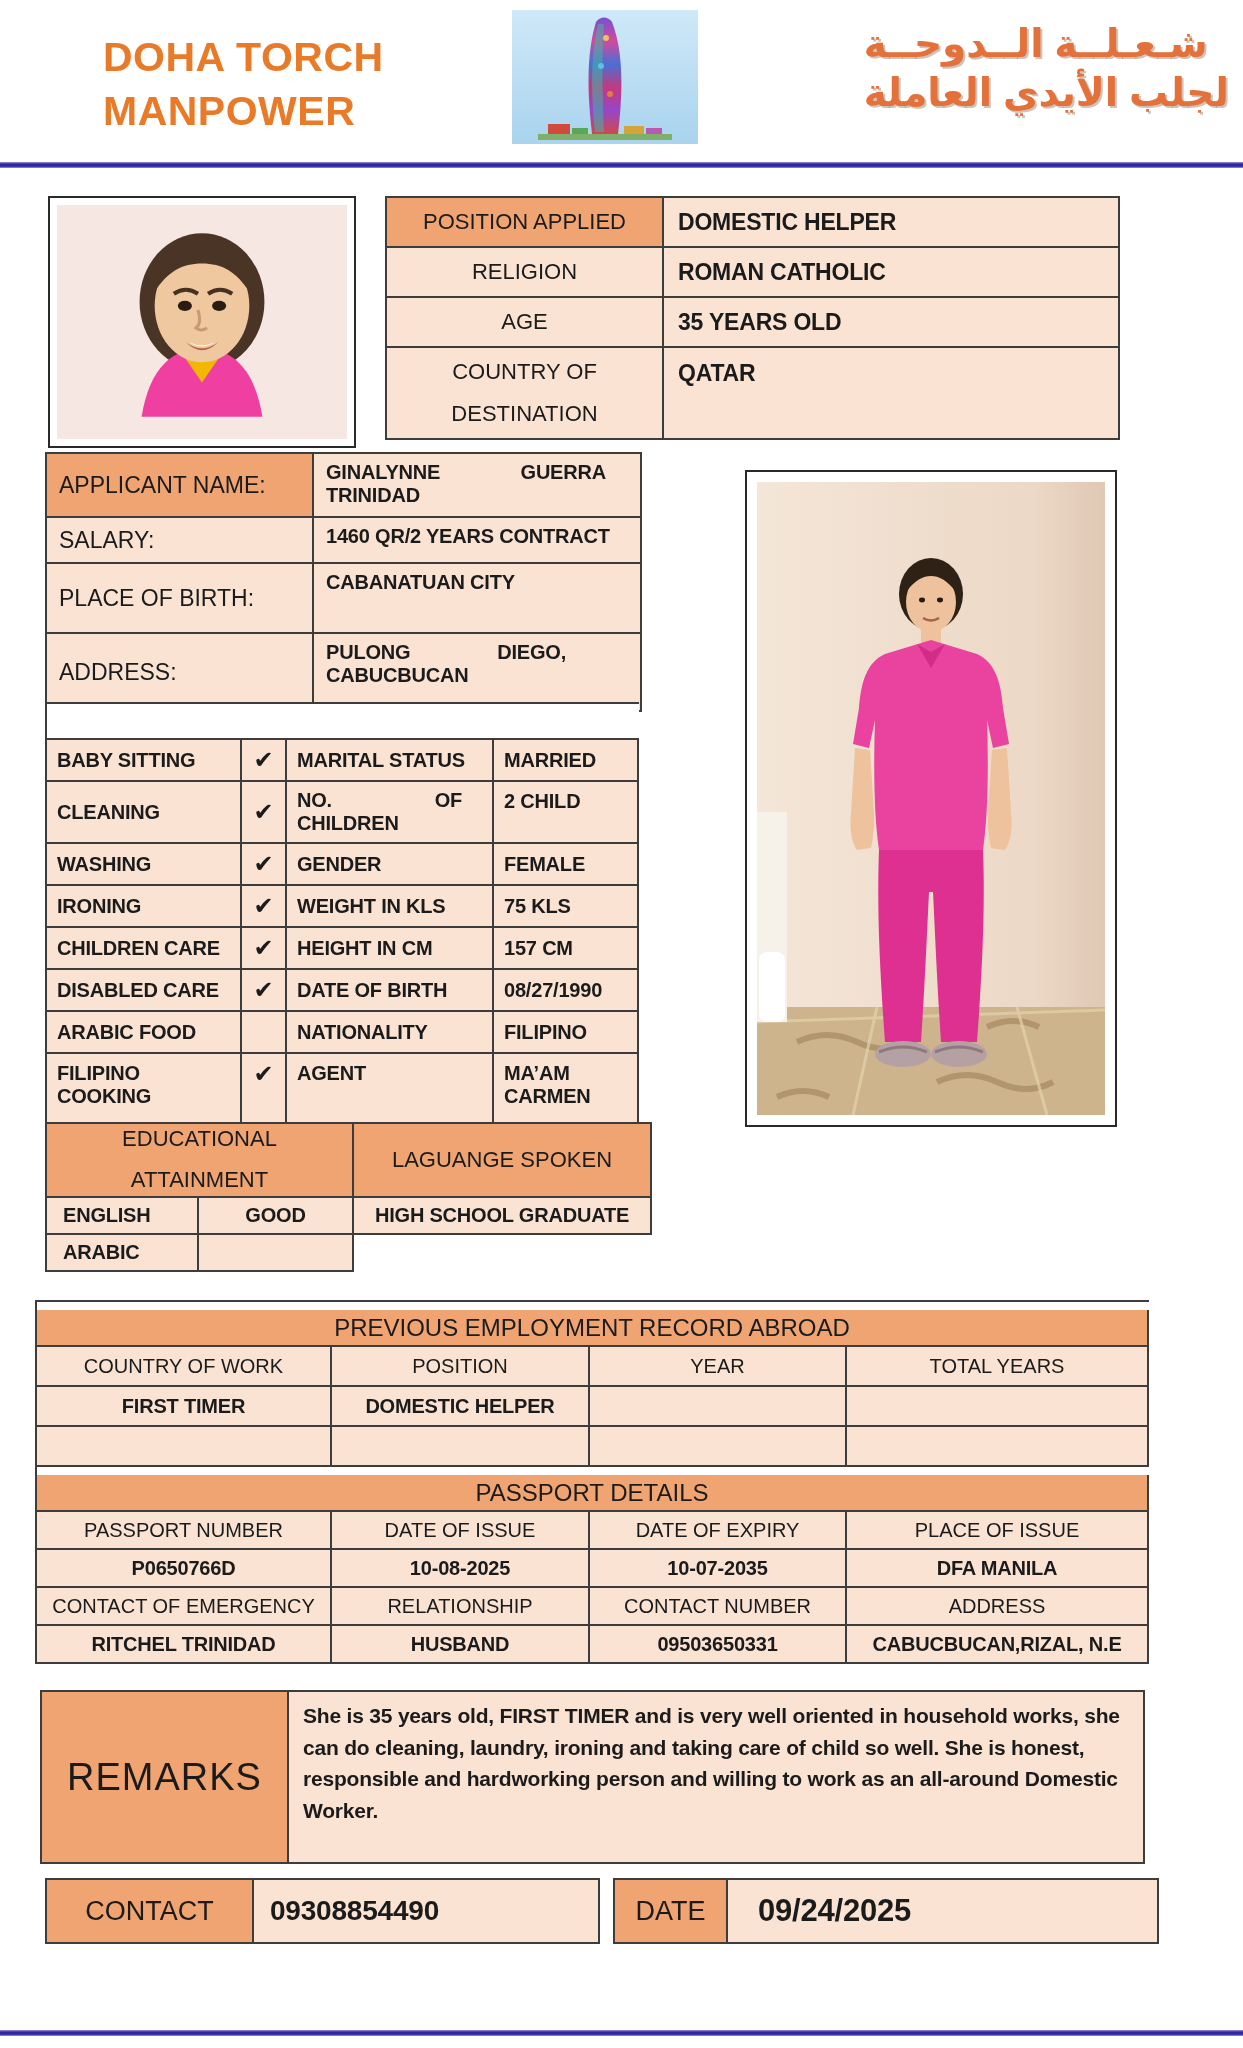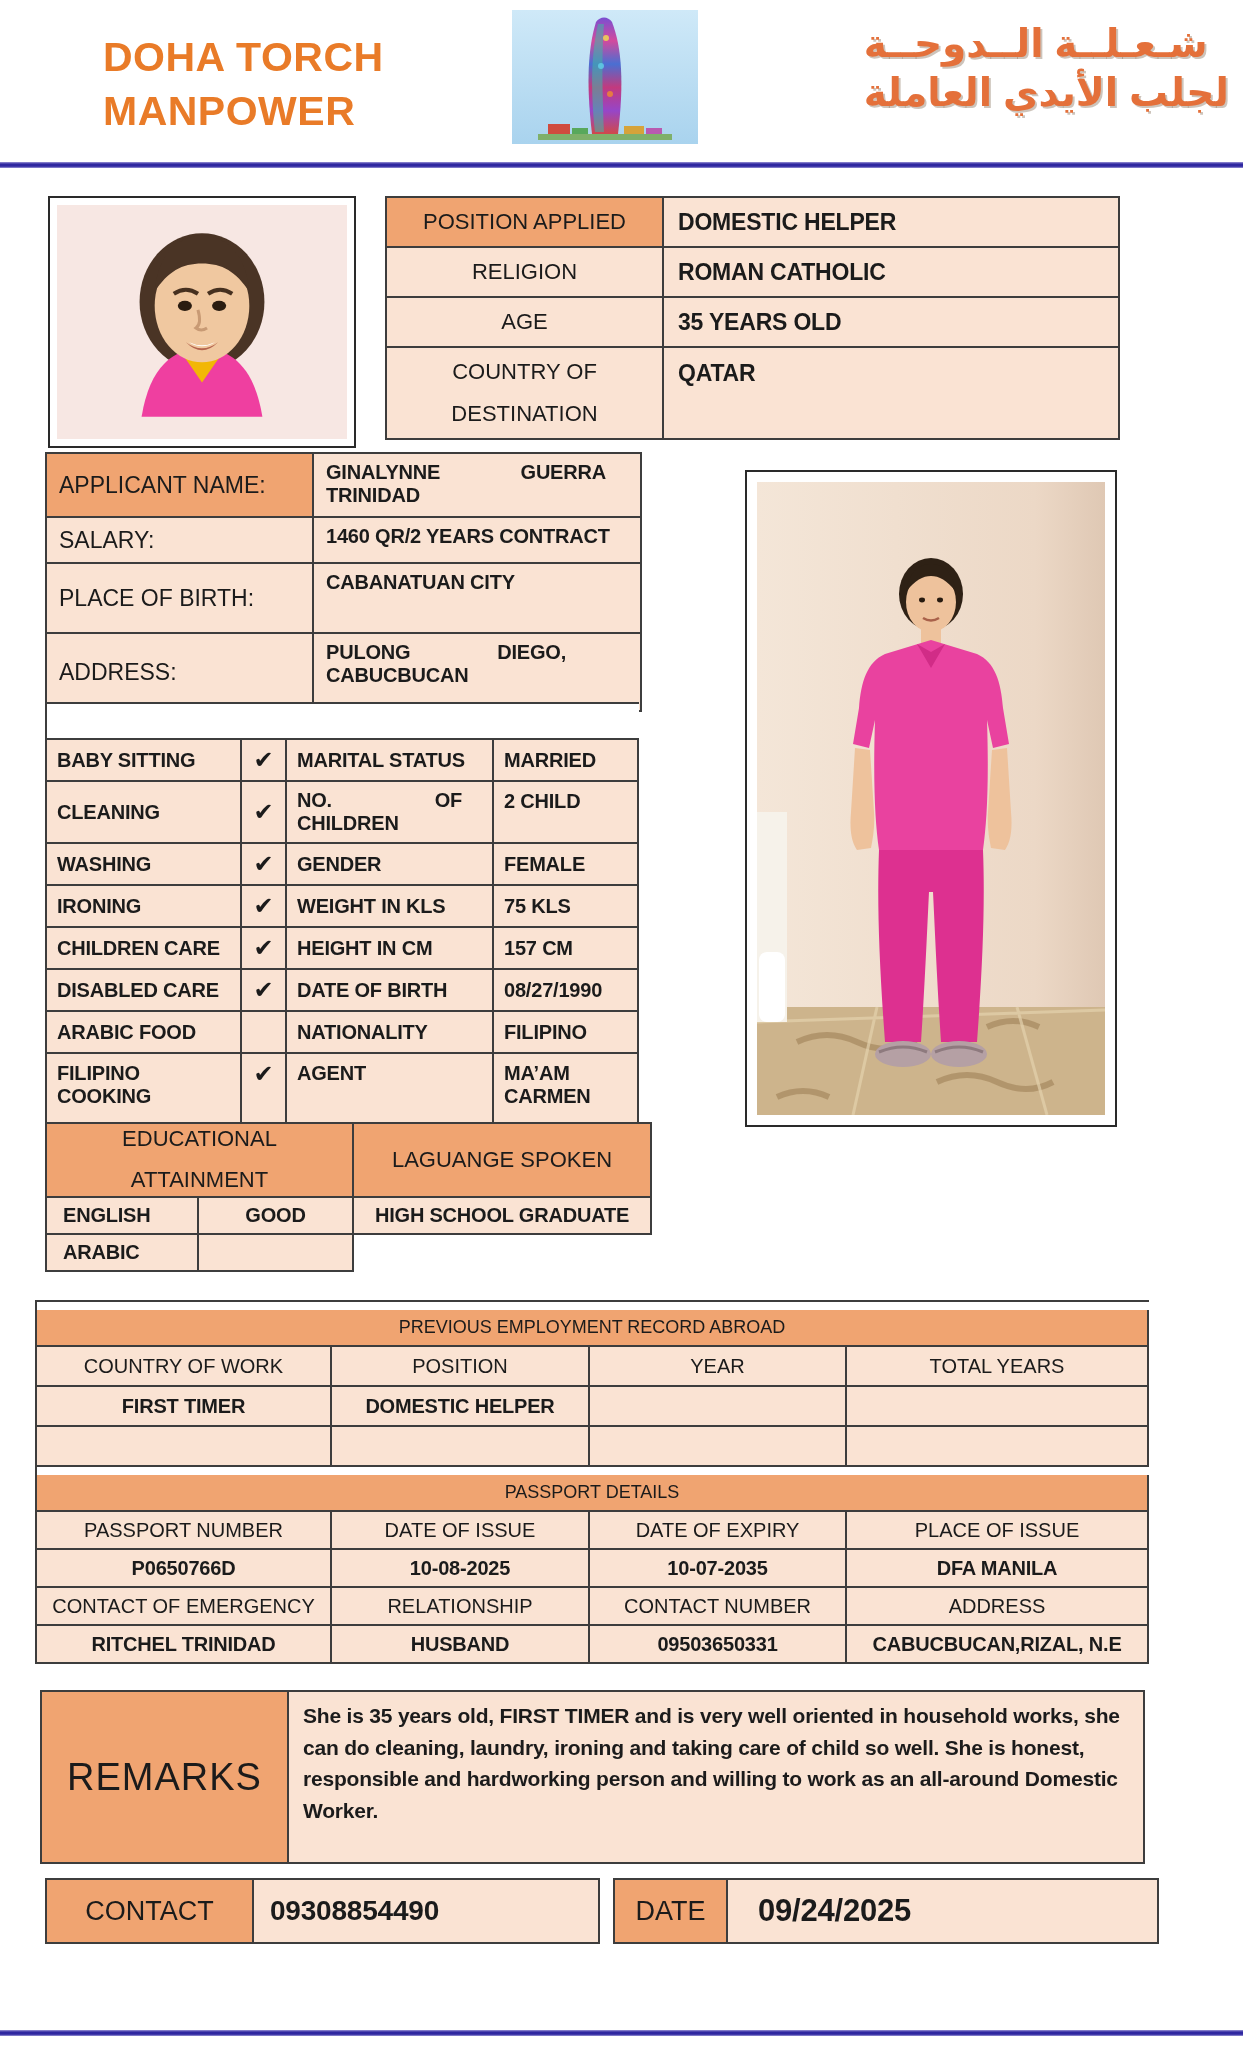--- a/index.html
+++ b/index.html
@@ -77,21 +77,21 @@
   .edu span{display:inline-block;width:180px;line-height:1.85;}
   .t-lang1{left:45px;top:1196px;grid-template-columns:152px 155px 298px;grid-template-rows:37px;}
   .t-lang2{left:45px;top:1233px;grid-template-columns:152px 155px;grid-template-rows:37px;}
   .t-lang1 .c,.t-lang2 .c{font-size:20px;font-weight:700;letter-spacing:-.2px;padding-left:16px;}
   .t-lang1 .mid,.t-lang1 .edu-val{justify-content:center;padding-left:0;text-align:center;}
 
   
   .t-emp{left:35px;top:1300px;grid-template-columns:295px 258px 257px 302px;
          grid-template-rows:45px 40px 40px 40px 45px 38px 38px 38px 38px;}
   .t-emp .c{justify-content:center;text-align:center;font-size:20px;}
-  .t-emp .title{grid-column:1/5;font-size:18px;margin-top:8px;}
+  .t-emp .title{grid-column:1/5;font-size:24px;margin-top:8px;}
   .t-emp .v{font-weight:700;letter-spacing:-.2px;}
 
   
   .t-remarks{left:40px;top:1690px;grid-template-columns:247px 856px;grid-template-rows:172px;}
   .t-remarks .rlab{justify-content:center;font-size:38px;letter-spacing:1px;}
   .t-remarks .rtxt{align-items:flex-start;font-size:21px;font-weight:700;
                    line-height:1.5;padding:8px 14px;letter-spacing:-.2px;}
 
   
   .t-contact{left:45px;top:1878px;grid-template-columns:207px 346px;grid-template-rows:64px;}

